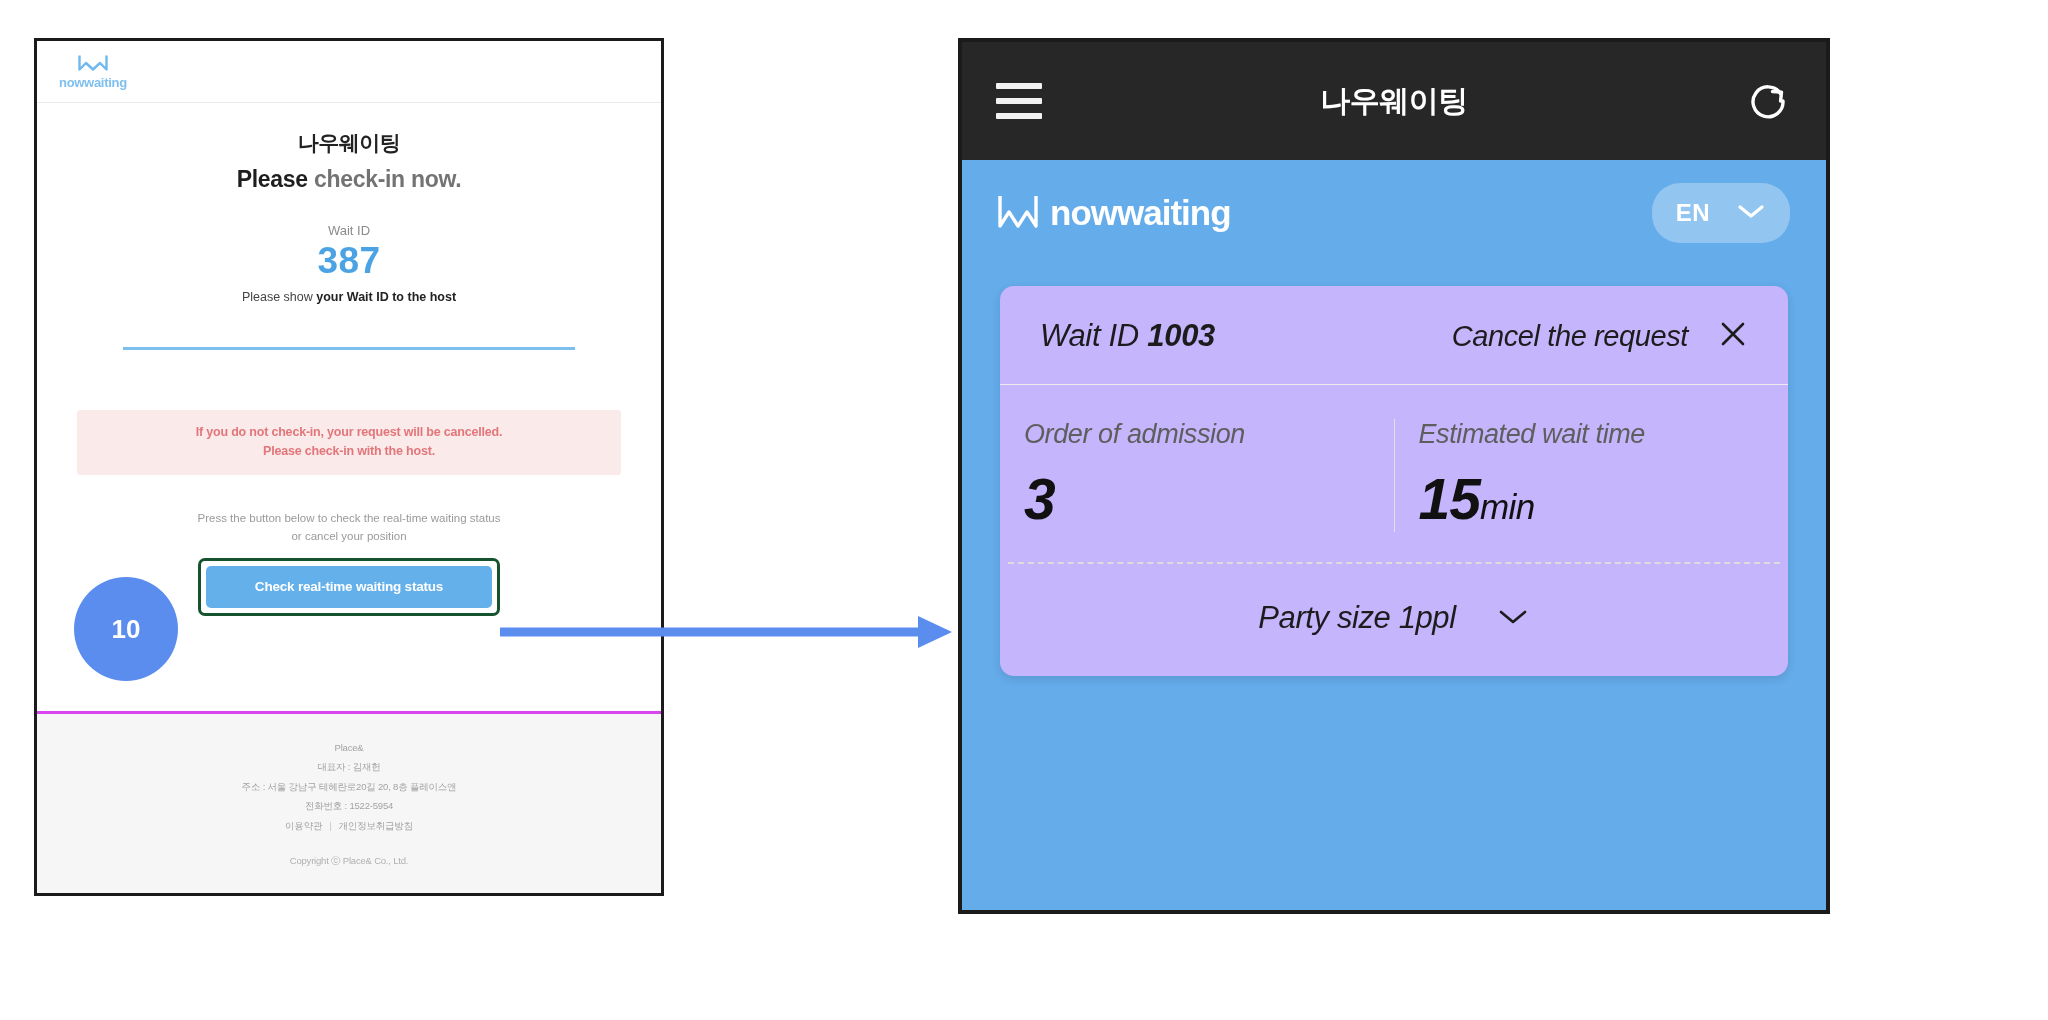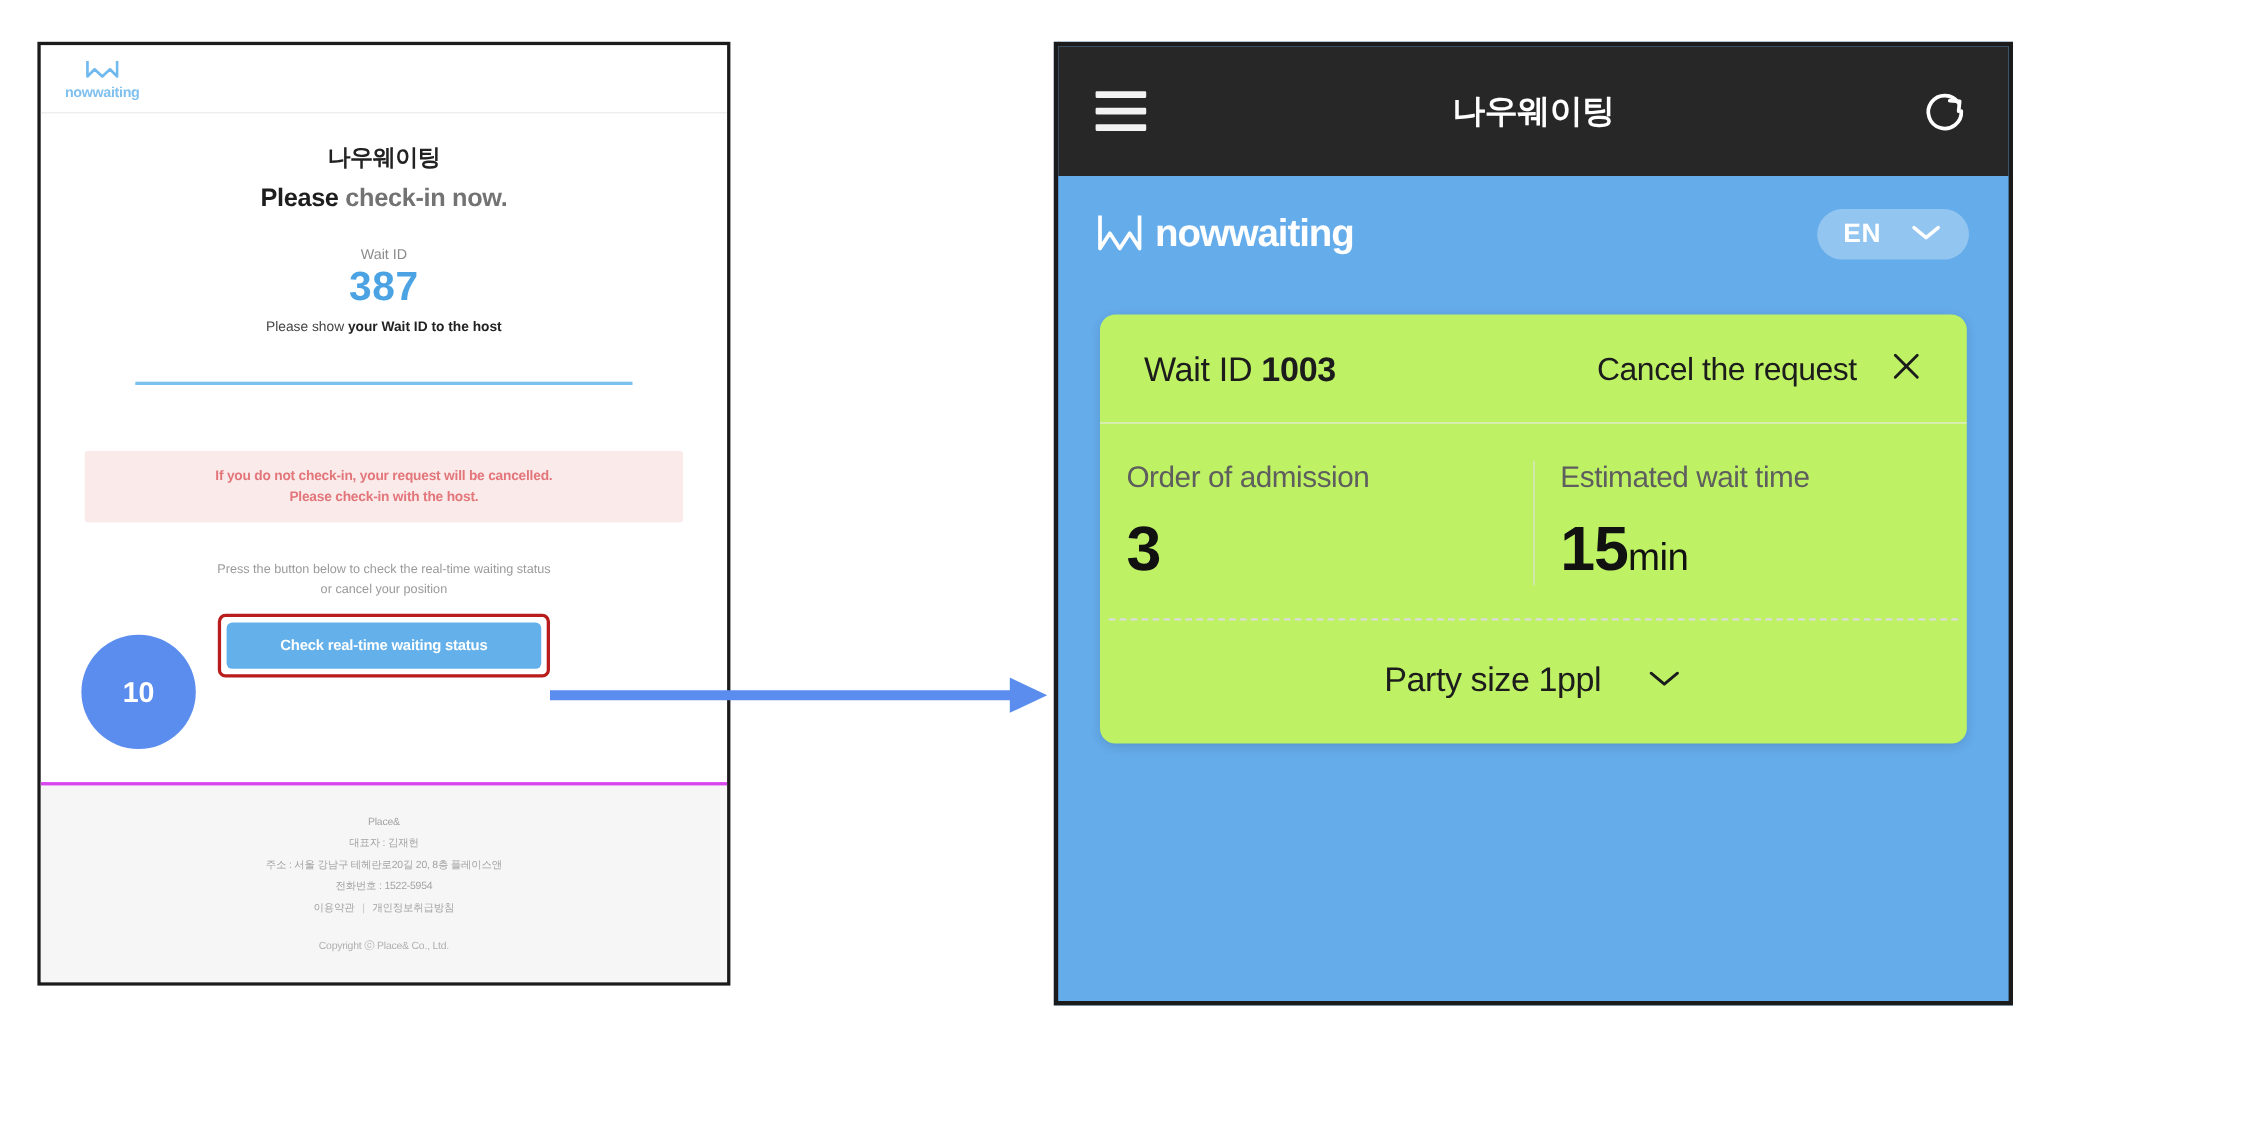--- a/index.html
+++ b/index.html
@@ -174,21 +174,21 @@
 
   
   #lp-cta-wrap {
     margin-top: 12px;
     position: relative;
     display: flex;
     justify-content: center;
   }
   #lp-cta-frame {
     position: relative;
-    border: 3px solid #b91c1c;
+    border: 3px solid #14532d;
     border-radius: 7px;
     padding: 5px;
     background: #ffffff;
     width: 302px;
     box-sizing: border-box;
   }
   #lp-cta-button {
     background: #64b0ea;
     border: none;
     border-radius: 5px;
@@ -318,43 +318,44 @@
   }
   #phone-logo-word {
     color: #ffffff;
     font-size: 35px;
     font-weight: 700;
     letter-spacing: -1px;
   }
   #lang-pill {
     background: rgba(255,255,255,0.30);
     border-radius: 28px;
-    height: 46px;
+    height: 60px;
     min-width: 136px;
     display: flex;
     align-items: center;
     justify-content: center;
     gap: 26px;
     padding: 0 24px;
     box-sizing: border-box;
     cursor: pointer;
   }
   #lang-code {
     color: #ffffff;
     font-size: 24px;
     font-weight: 600;
     letter-spacing: 0.5px;
   }
 
   #status-card {
     margin: 20px 38px 0 38px;
-    background: #bef264;
+    background: #c4b5fd;
     border-radius: 14px;
     box-shadow: 0 3px 10px rgba(0,0,0,0.12);
     overflow: hidden;
+    font-style: italic;
   }
   #card-top {
     display: flex;
     align-items: center;
     justify-content: space-between;
     padding: 32px 40px 30px 40px;
     border-bottom: 1px solid #ececec;
   }
   #waitid-line {
     font-size: 31px;

